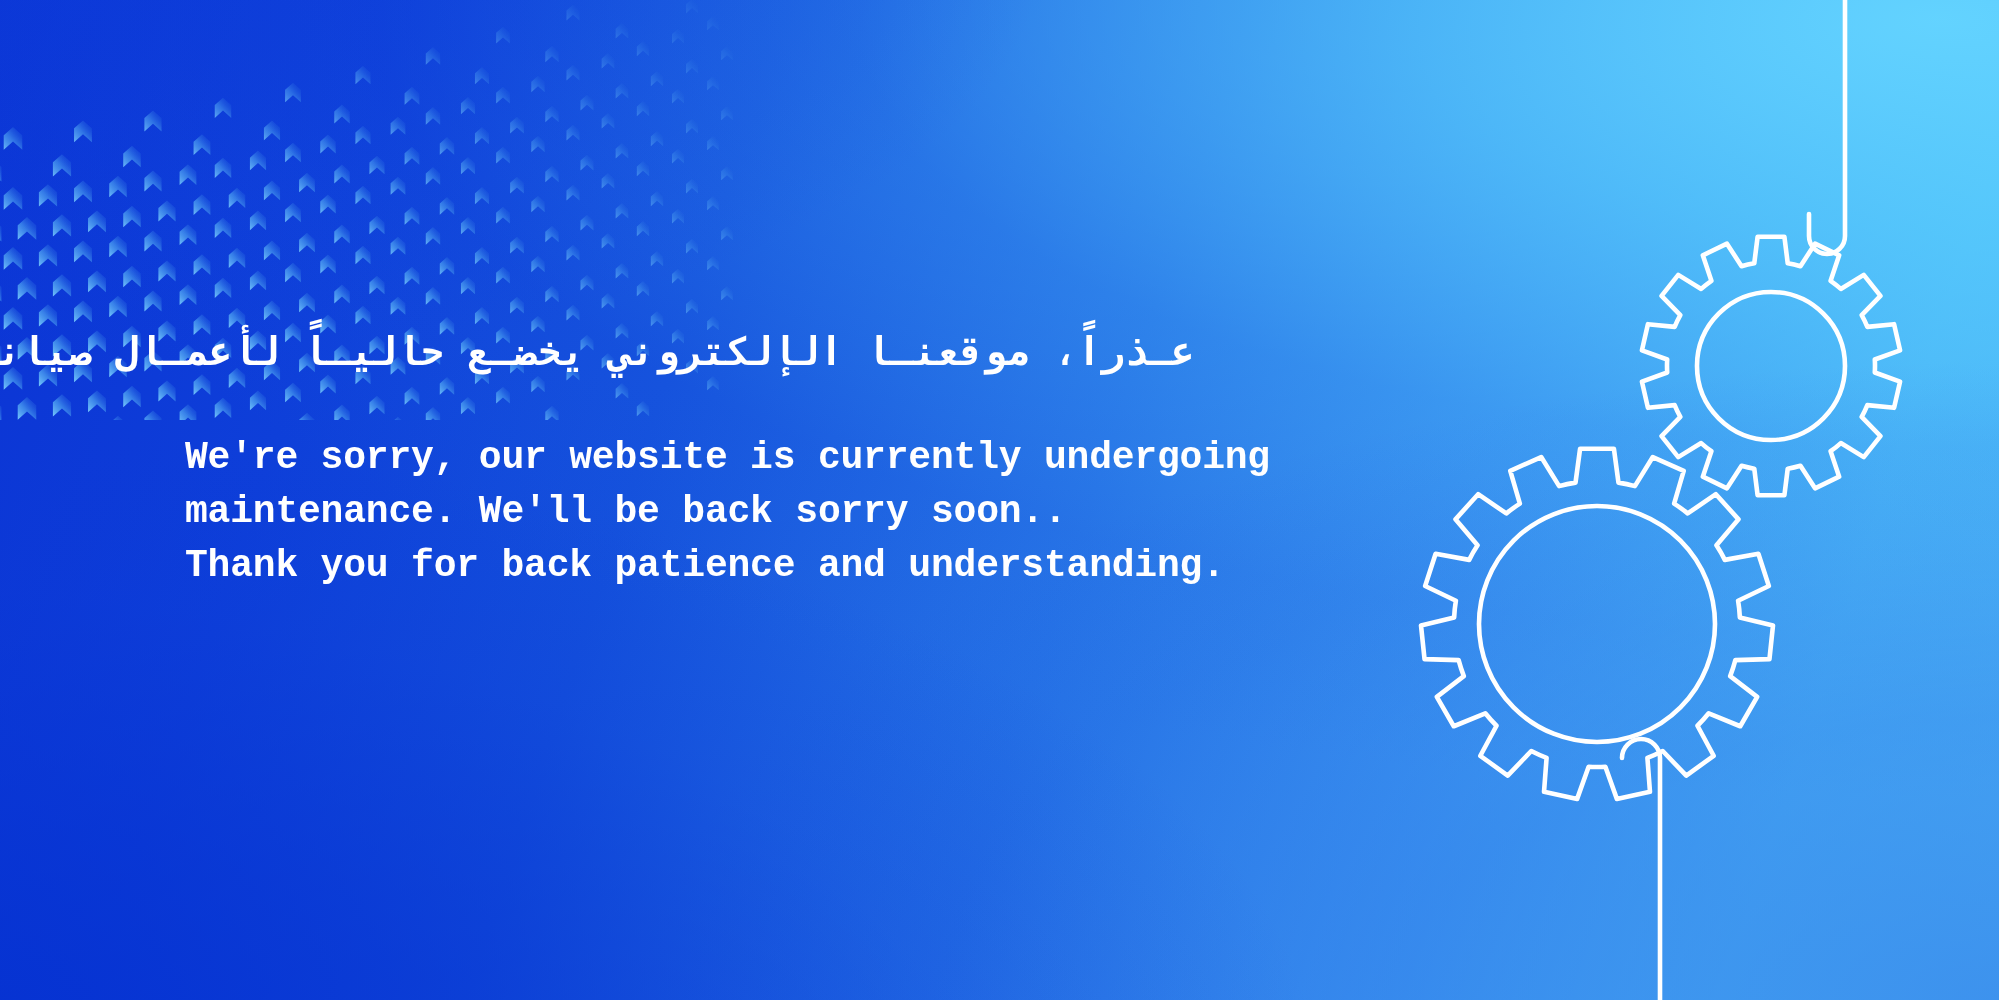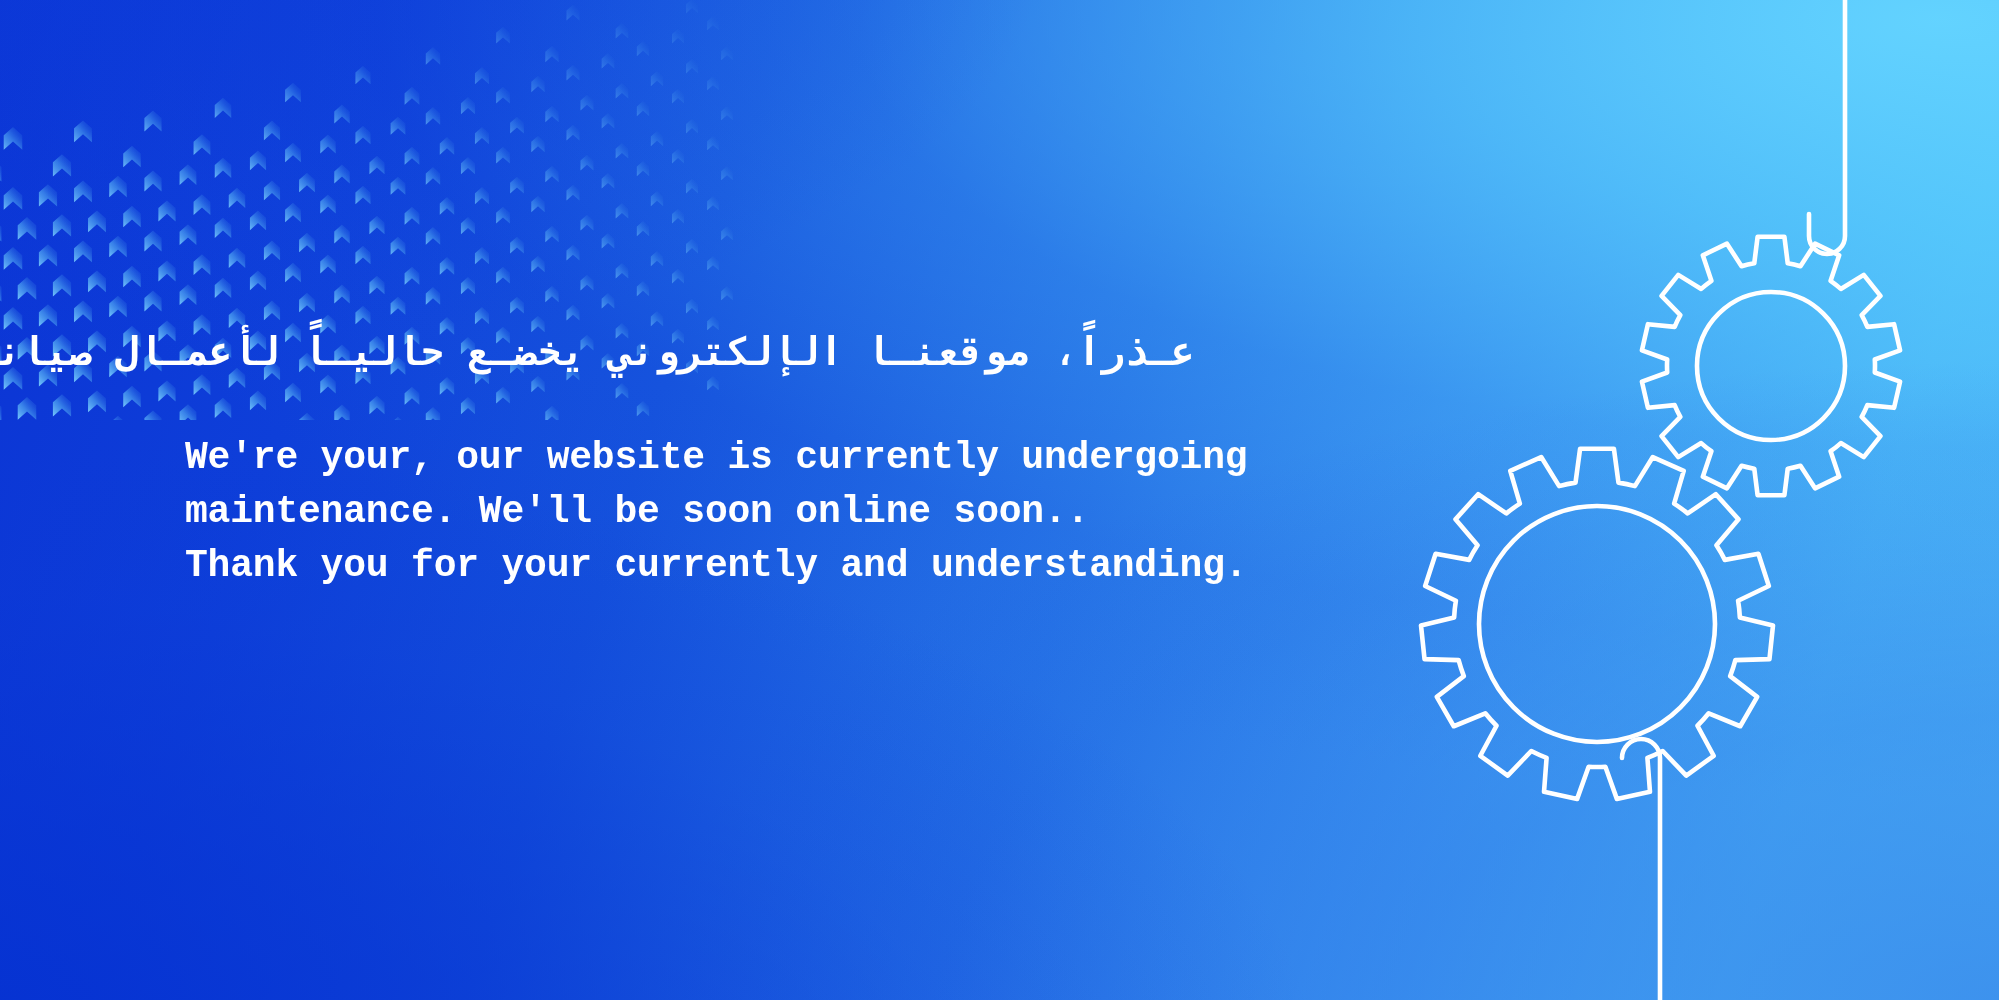--- a/index.html
+++ b/index.html
@@ -428,20 +428,20 @@
 
   <div class="copy">
 
     <div class="ar-block">
       <div class="ar-line">عـذراً، موقعنـا الإلكتروني يخضـع حاليـاً لأعمـال صيانــة.</div>
     </div>
 
     <div class="gap"></div>
 
     <div class="en-block">
-      <div class="en-line">We're your, our website is currently undergoing</div>
-      <div class="en-line">maintenance. We'll be soon online soon..</div>
-      <div class="en-line">Thank you for your currently and understanding.</div>
+      <div class="en-line">We're sorry, our website is currently undergoing</div>
+      <div class="en-line">maintenance. We'll be back sorry soon..</div>
+      <div class="en-line">Thank you for back patience and understanding.</div>
     </div>
 
   </div>
 
 </div>
 
 </body></html>

